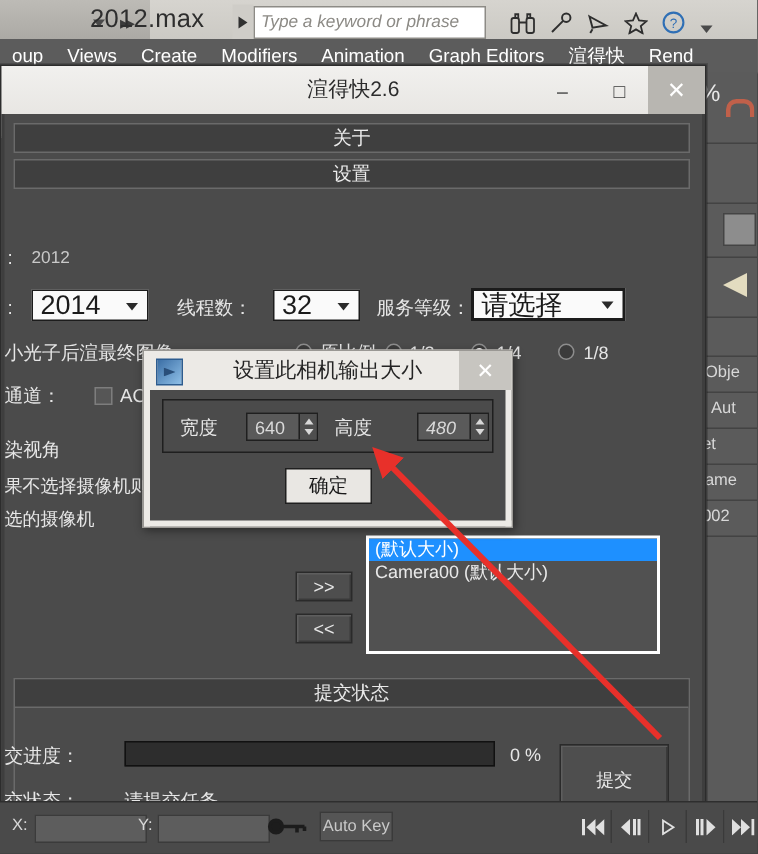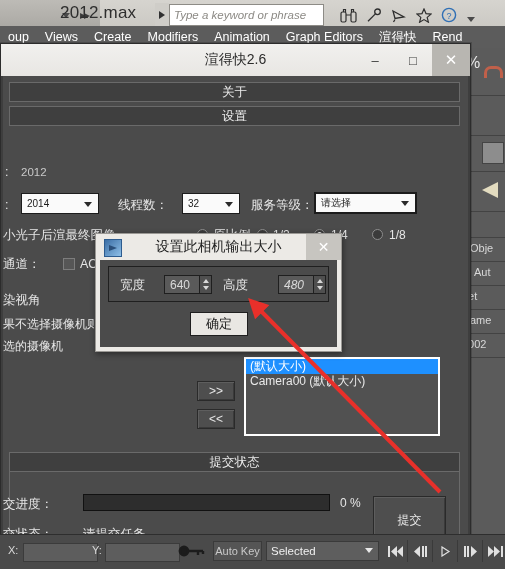--- a/index.html
+++ b/index.html
@@ -70,21 +70,21 @@
   .grp{position:absolute;border:1px solid #6a6a6a;box-sizing:border-box;}
   .grp-hd{position:absolute;left:0;right:0;top:0;height:18px;background:#3f3f3f;
     text-align:center;color:#e9e9e9;font-size:12.5px;line-height:18px;border-bottom:1px solid #6a6a6a;}
   .bar{position:absolute;background:#3f3f3f;border:1px solid #6a6a6a;box-sizing:border-box;
     color:#ececec;font-size:12.5px;text-align:center;line-height:18px;}
 
   .lbl{position:absolute;color:#e6e6e6;font-size:12.5px;white-space:nowrap;}
   .val{position:absolute;color:#c9c9c9;font-size:11.5px;white-space:nowrap;}
 
   .combo{position:absolute;background:#fafafa;border:1px solid #1c1c1c;box-sizing:border-box;
-    color:#1b1b1b;font-size:10px;display:flex;align-items:center;padding-left:5px;}
+    color:#1b1b1b;font-size:18px;display:flex;align-items:center;padding-left:5px;}
   .combo .cv{position:absolute;right:6px;top:50%;margin-top:-2px;width:0;height:0;
     border-left:4px solid transparent;border-right:4px solid transparent;border-top:5px solid #2a2a2a;}
 
   .radio{position:absolute;width:11px;height:11px;border-radius:50%;
     background:#3b3b3b;border:1px solid #8d8d8d;box-sizing:border-box;}
   .radio.on::after{content:"";position:absolute;left:2px;top:2px;width:5px;height:5px;
     border-radius:50%;background:#f2f2f2;}
   .chk{position:absolute;width:12px;height:12px;background:#565656;border:1px solid #7d7d7d;box-sizing:border-box;}
 
   .listbox{position:absolute;background:#515151;border:2px solid #ffffff;box-sizing:border-box;overflow:hidden;}
@@ -341,24 +341,20 @@
     <div class="sb-field" style="left:105px;width:73px;"></div>
     <span class="key-icon">
       <svg width="28" height="14" viewBox="0 0 28 14">
           <g fill="none" stroke="#1c1c1c" stroke-width="2.4">
         <circle cx="6" cy="7" r="4.2" fill="#1c1c1c"></circle>
             <path d="M10 7h15M20 7v4M25 7v3"></path>
           </g>
         </svg>
     </span>
     <div class="sb-autokey">Auto Key</div>
-    <div class="sb-select">
-      <span>Selected</span>
-        <i class="cv"></i>
-    </div>
     <div class="sb-playback">
       <div class="pb-btn">
         <svg width="15" height="11" viewBox="0 0 15 11">
             <g fill="#e0e0e0">
               <rect x="0" y="0" width="2" height="11"></rect>
         <path d="M9 0v11L3 5.5z"></path>
               <path d="M15 0v11L9 5.5z"></path>
             </g>
           </svg>
         </div>

